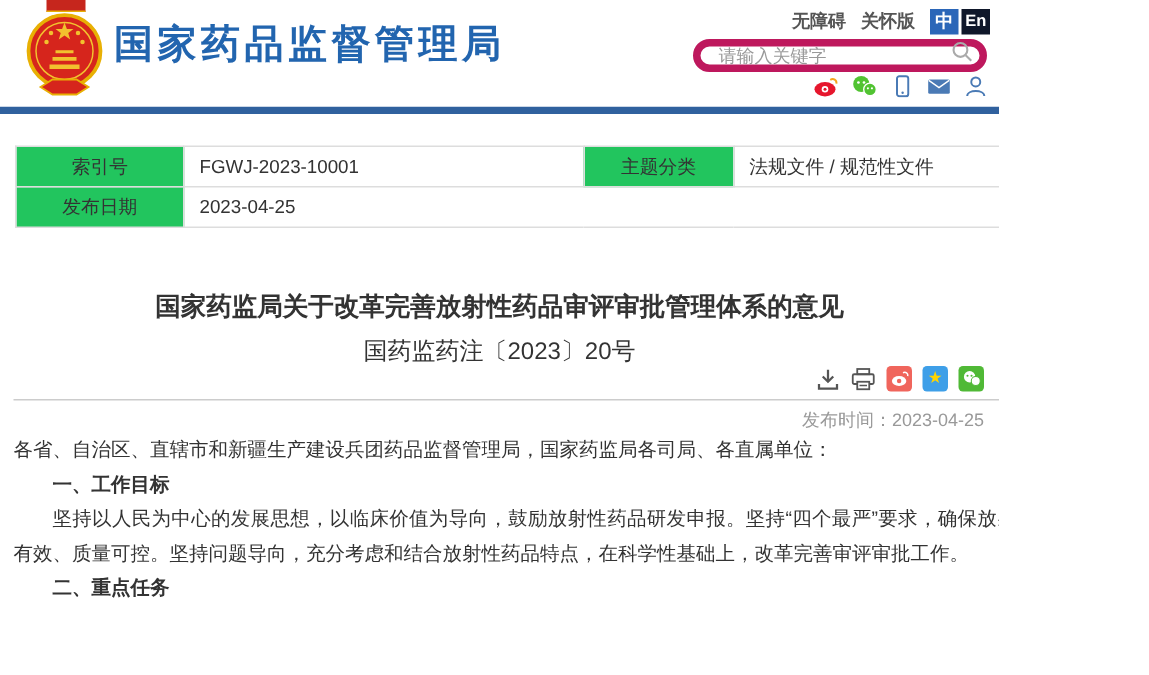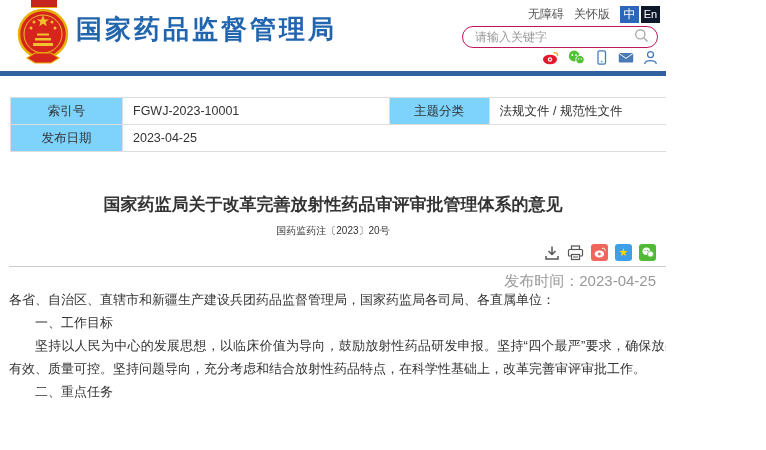--- a/index.html
+++ b/index.html
@@ -10,57 +10,57 @@
   }
   
   .header { position:relative; width:100%; height:71px; background:#fff; }
   .logo-banner { position:absolute; left:31px; top:0; width:26px; height:8px;
     background:#c6261d; border-bottom:1px solid #e8b004; }
   .logo-banner i { display:inline-block; width:3px; height:3px; background:#f2c12e; border-radius:50%; margin:1px 1px 0 3px; }
   .emblem { position:absolute; left:17px; top:7px; }
   .site-title { position:absolute; left:76px; top:14px; }
   .site-title .zh { font-size:26px; font-weight:bold; color:#2265af; letter-spacing:3px; line-height:30px; }
   .site-title .en { font-size:11.5px; color:#2265af; margin-top:3px; letter-spacing:0.2px; }
-  .top-links { position:absolute; top:6px; right:6px; display:flex; align-items:flex-end; gap:10px; font-size:12px; color:#555; }
+  .top-links { position:absolute; top:6px; right:6px; display:flex; align-items:flex-end; gap:10px; font-size:12px; color:#555;font-weight:bold; }
   .top-links a { color:#555; text-decoration:none; cursor:pointer; }
   .lang-zh { display:inline-block; width:19px; height:17px; background:#2b66b8; color:#fff; font-size:12px;
     text-align:center; line-height:17px; cursor:pointer; }
   .lang-en { display:inline-block; width:19px; height:17px; background:#0f172a; color:#fff; font-size:11px;
     text-align:center; line-height:17px; cursor:pointer; margin-left:-8px; }
-  .search-box { position:absolute; top:26px; right:8px; width:196px; height:22px; border:1px solid #be185d;
+  .search-box { position:absolute; top:26px; right:8px; width:196px; height:22px; border:5px solid #be185d;
     border-radius:12px; background:#fff; display:flex; align-items:center; padding:0 8px 0 12px; }
   .search-box input { flex:1; border:none; outline:none; font-size:12px; color:#333; background:transparent;
     font-family:"Liberation Sans","DejaVu Sans",sans-serif; }
   .search-box input::placeholder { color:#999; }
   .social-row { position:absolute; top:50px; right:8px; display:flex; align-items:center; gap:9px; }
   .social-row span { display:inline-flex; cursor:pointer; }
   .blue-bar { width:100%; height:5px; background:#30619e; }
   
   .info-table { position:absolute; left:10px; top:97px; width:746px; border-collapse:collapse; table-layout:fixed; }
   .info-table td { border:1px solid #ddd; height:27px; font-size:12.5px; padding:0 10px; background:#fff; }
-  .info-table td.lbl { background:#7dd3fc; text-align:center; width:112px; color:#333; padding:0; }
+  .info-table td.lbl { background:#22c55e; text-align:center; width:112px; color:#333; padding:0; }
   .info-table td.lbl2 { width:100px; }
   
   .doc-title { position:absolute; top:193px; left:0; width:100%; text-align:center; font-size:17px;
     font-weight:bold; color:#333; }
-  .doc-number { position:absolute; top:224px; left:0; width:100%; text-align:center; font-size:10px; color:#333; }
+  .doc-number { position:absolute; top:224px; left:0; width:100%; text-align:center; font-size:16px; color:#333; }
   .share-row { position:absolute; top:244px; right:10px; display:flex; align-items:center; gap:7px; }
   .share-row > span { display:inline-flex; cursor:pointer; }
   .share-badge { width:17px; height:17px; border-radius:3px; display:inline-flex; align-items:center;
     justify-content:center; font-size:11px; line-height:17px; }
   .badge-weibo { background:#f0655c; }
   .badge-qzone { background:#3e9fe8; color:#ffd400; }
   .badge-wechat { background:#50b936; }
   .divider { position:absolute; top:266px; left:9px; width:748px; border-top:1px solid #ccc; }
-  .publish-time { position:absolute; top:272px; right:10px; font-size:15px; color:#999; }
+  .publish-time { position:absolute; top:272px; right:10px; font-size:12px; color:#999; }
   .article-body { position:absolute; top:288px; left:9px; width:748px; font-size:13px; line-height:23px;
     color:#333; text-align:justify; }
   .article-body p { text-indent:2em; }
   .article-body p.greeting { text-indent:0; }
-  .article-body h3 { font-size:13px; font-weight:normal; text-indent:2em; line-height:23px; }
+  .article-body h3 { font-size:13px; font-weight:bold; text-indent:2em; line-height:23px; }
 </style>
 </head>
 <body>
 
 <div class="page">
 
   <div class="header">
     <div class="logo-banner"><i></i><i></i><i></i></div>
 
     <span class="emblem">

